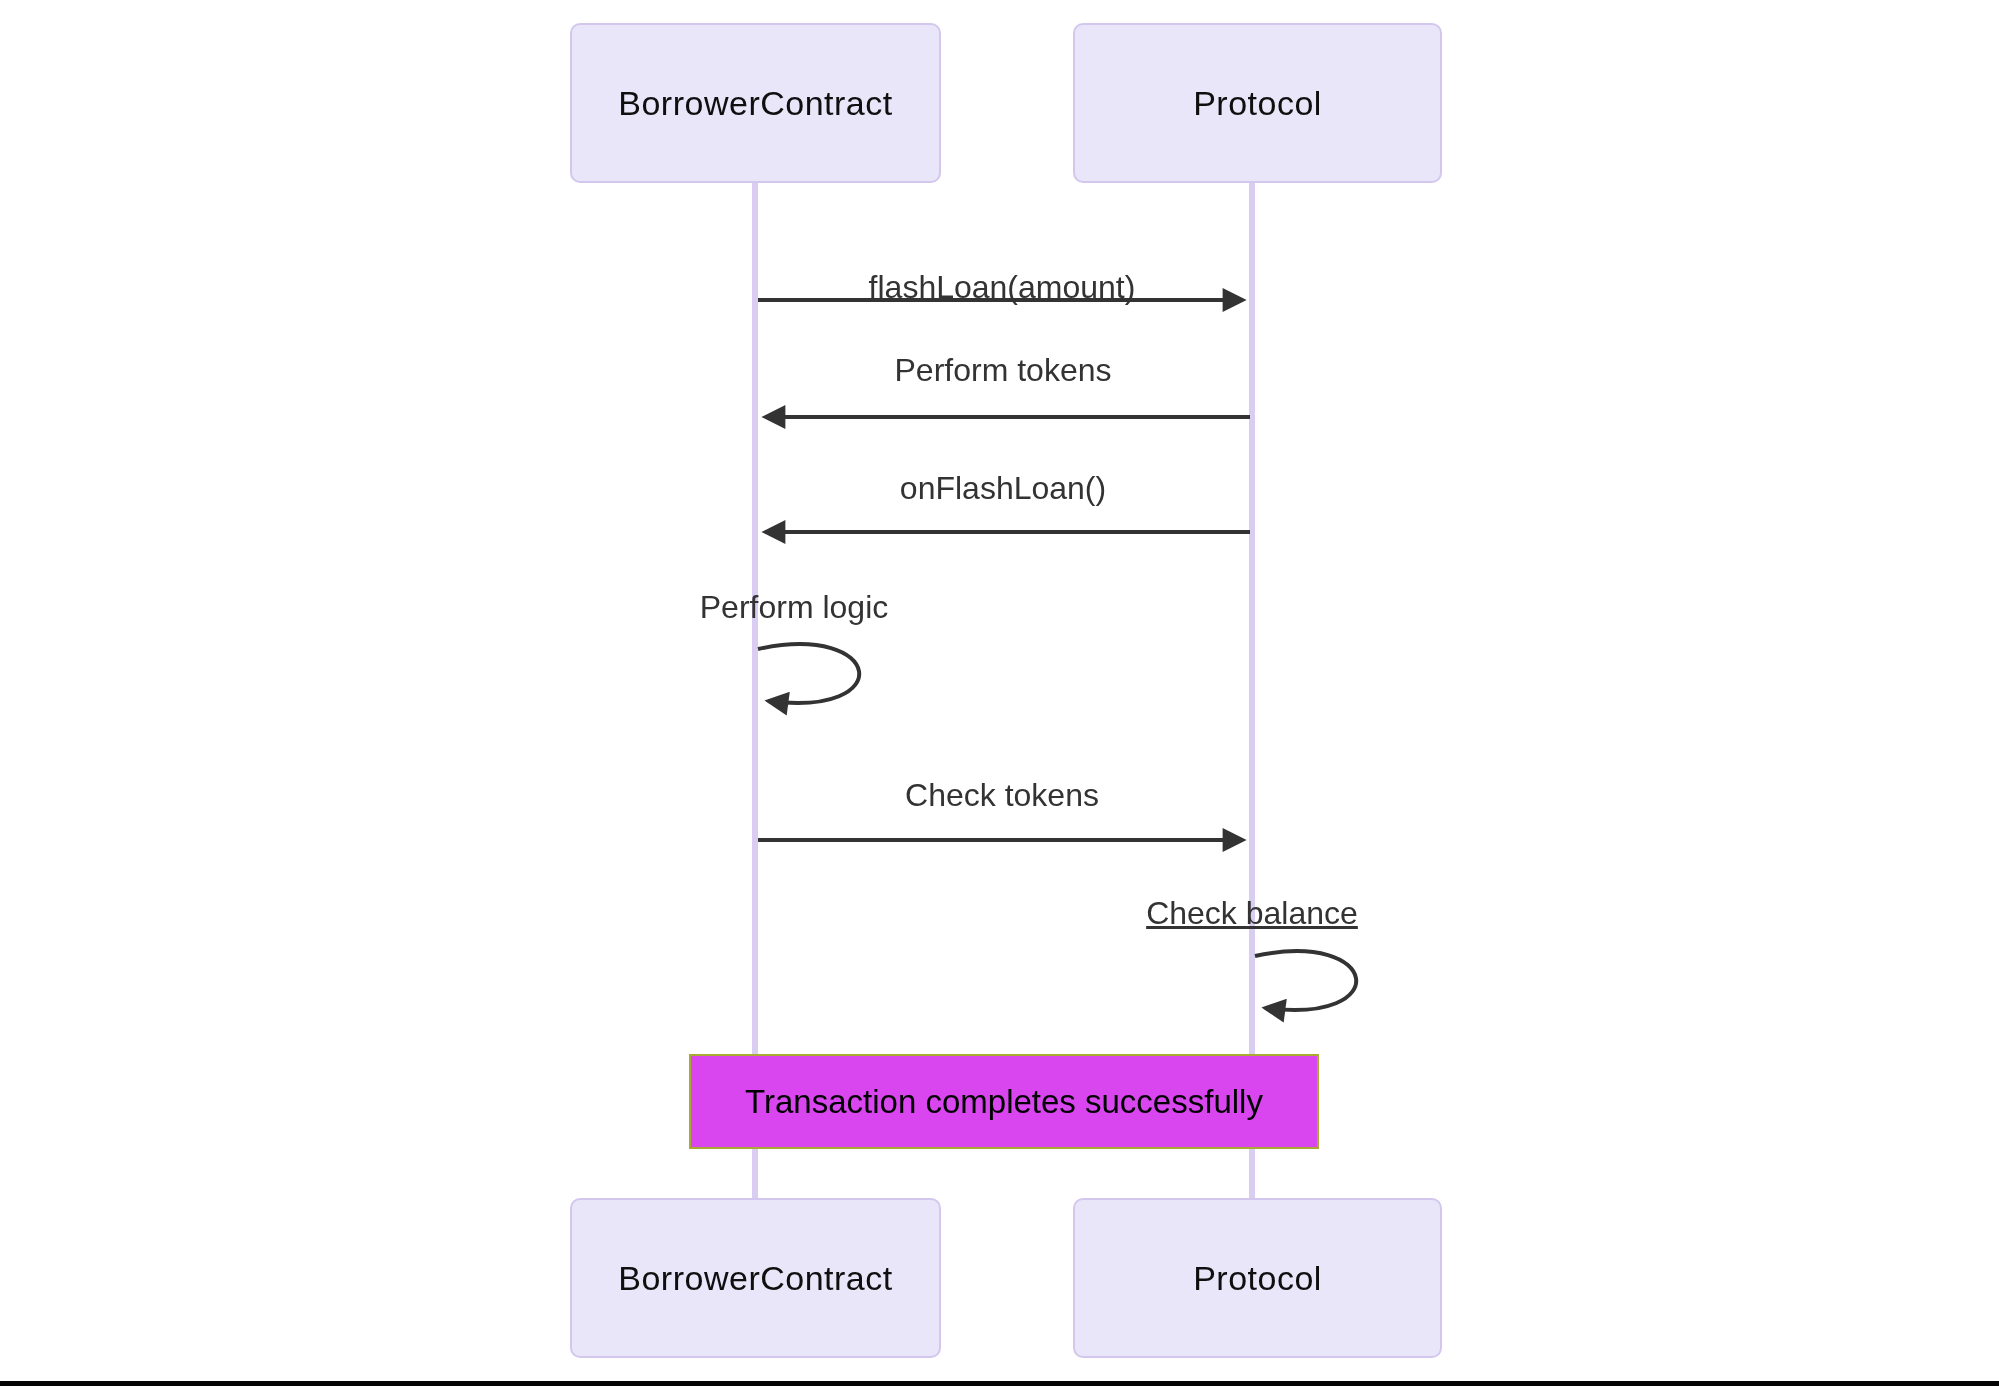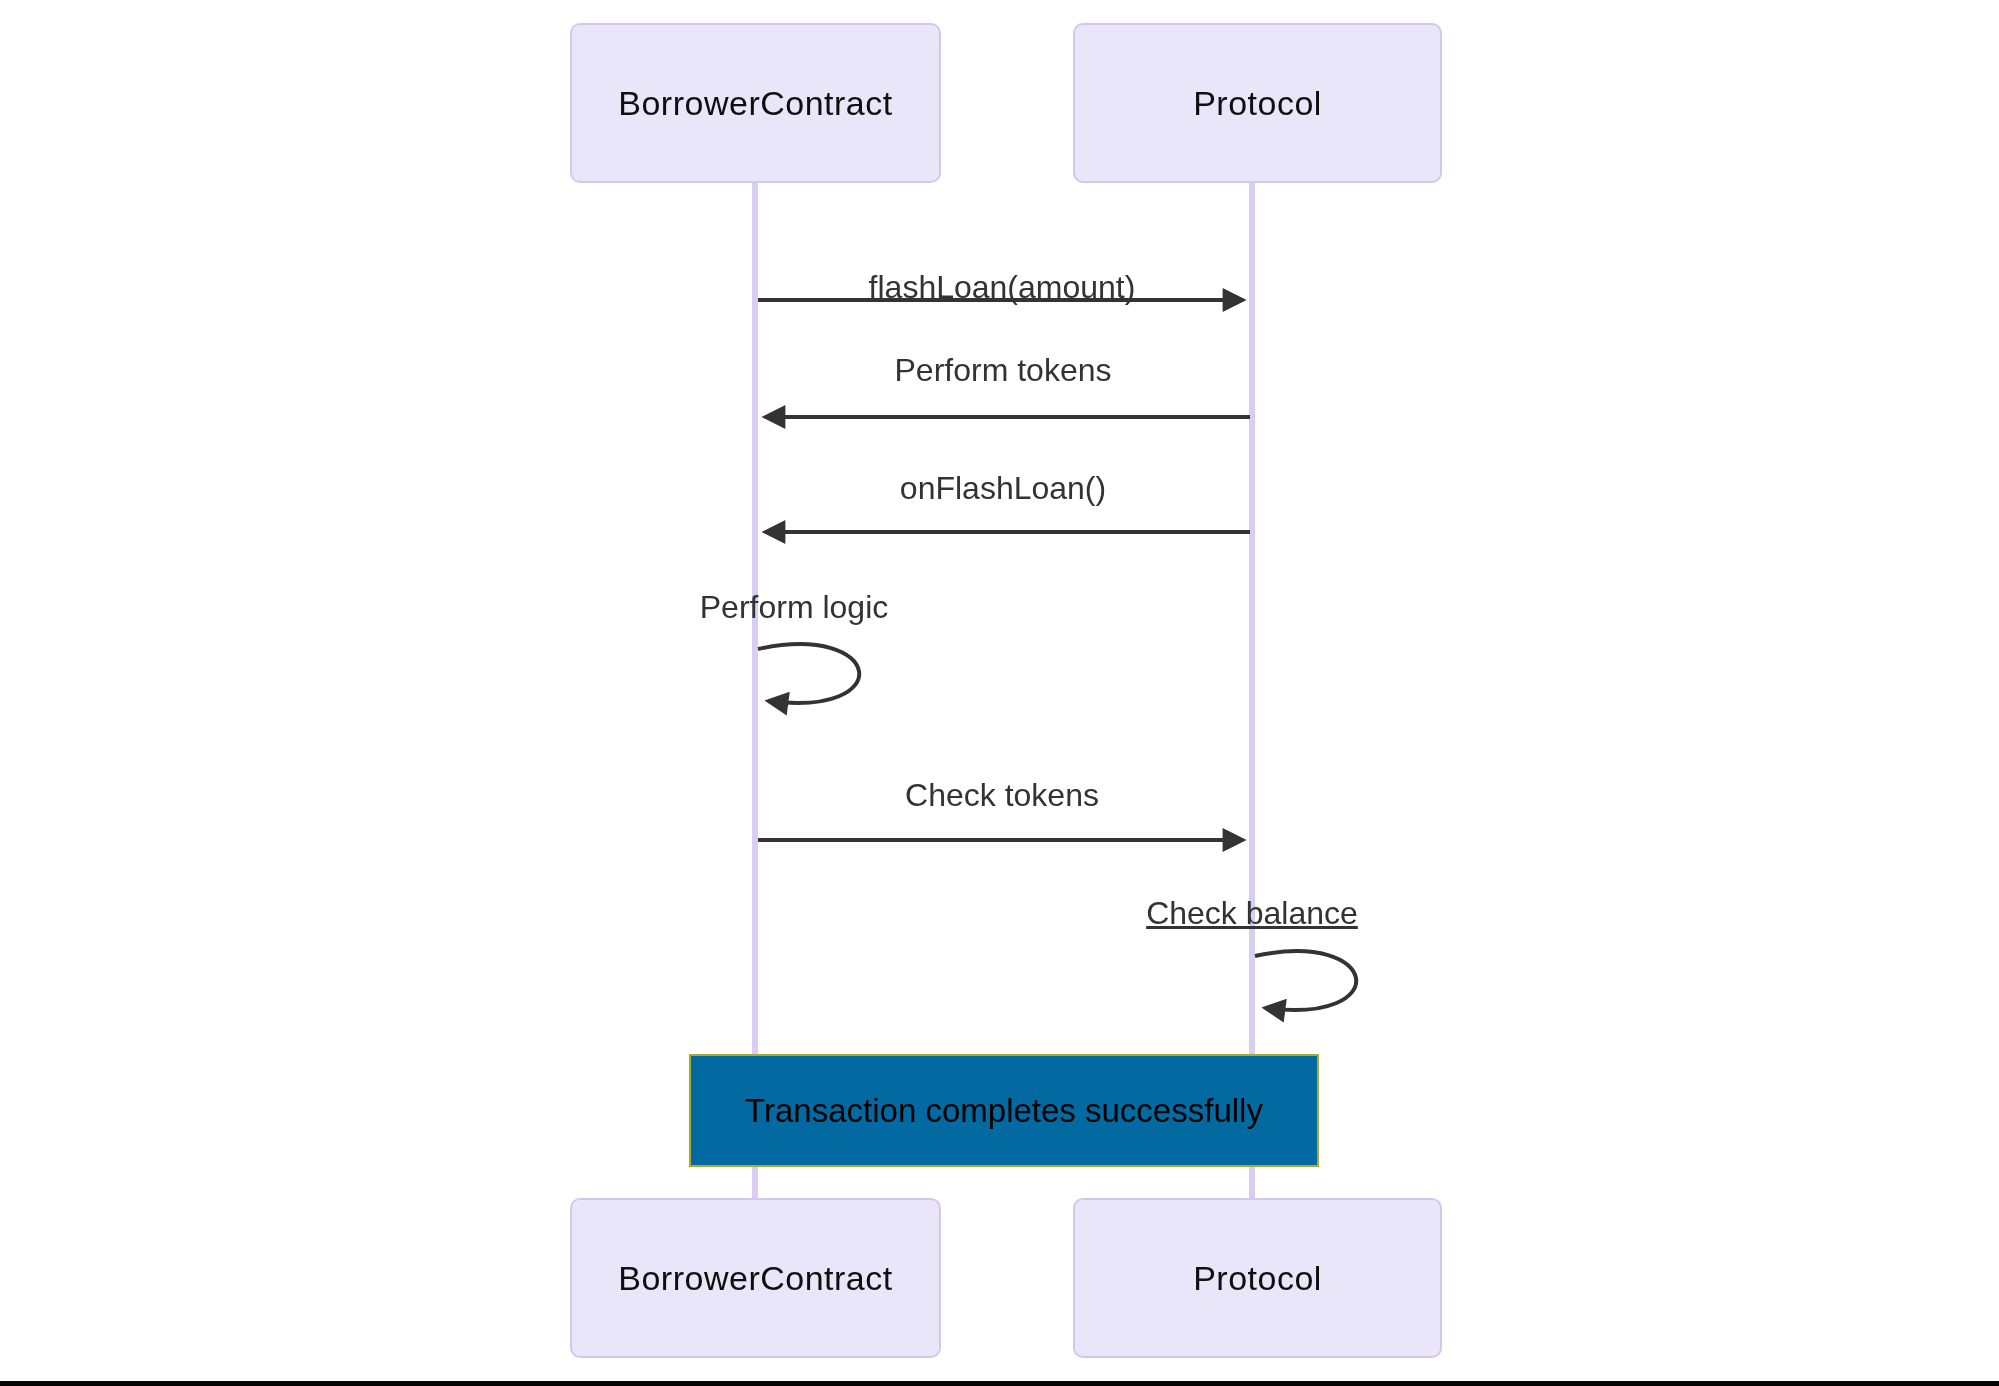--- a/index.html
+++ b/index.html
@@ -66,22 +66,22 @@
   .msg3 { left: 1003px; top: 469px; }
   .msg4 { left: 758px;  top: 588px; margin-left: 36px; }
   .msg5 { left: 1002px; top: 776px; }
   .msg6 { left: 1252px; top: 894px; text-decoration: underline; }
   
   .note {
     position: absolute;
     left: 689px;
     top: 1054px;
     width: 630px;
-    height: 113px;
-    background: #0369a1;
+    height: 95px;
+    background: #d946ef;
     border: 2px solid #aaaa33;
     box-sizing: border-box;
     display: flex;
     align-items: center;
     justify-content: center;
   }
   .note span {
     font-size: 33px;
     color: #000000;
     white-space: nowrap;

